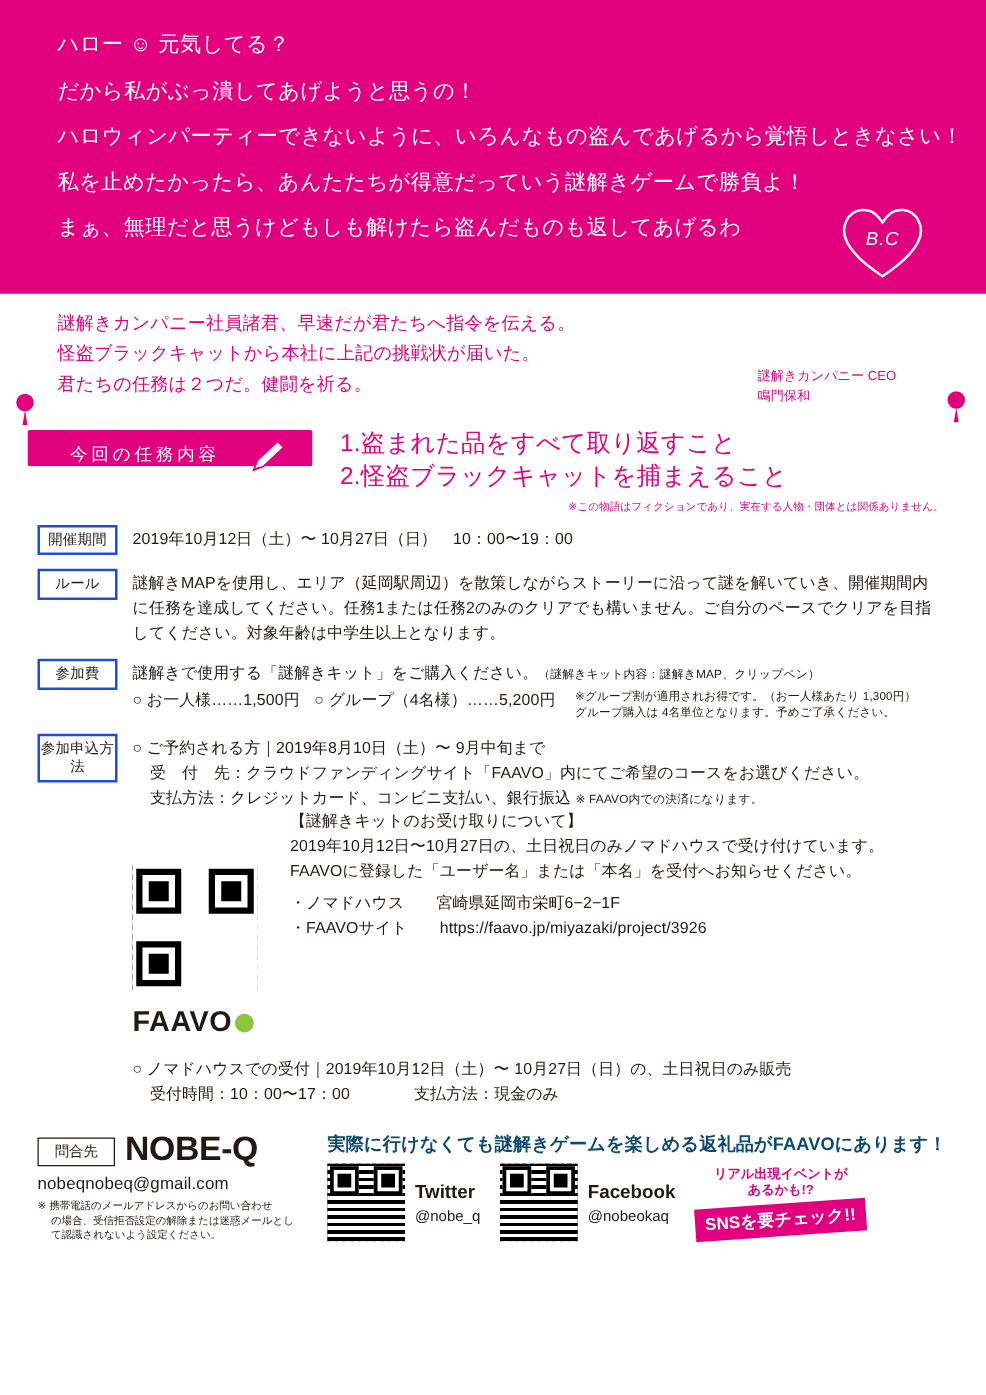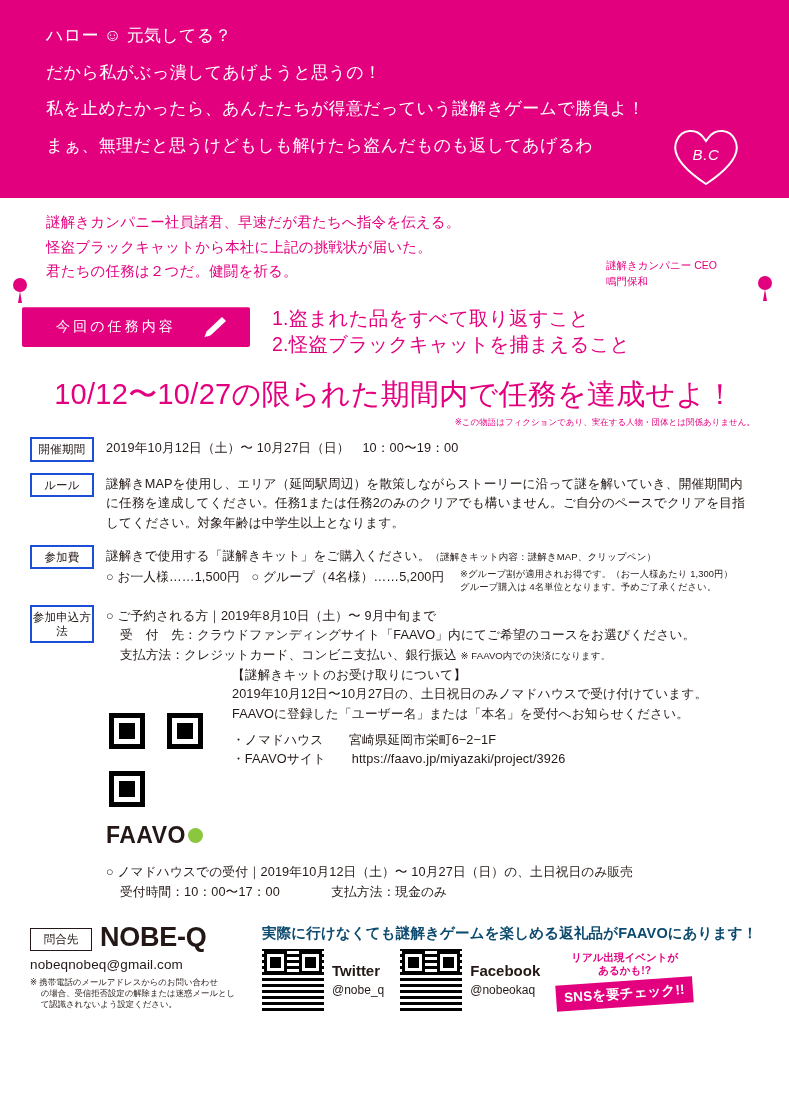--- a/index.html
+++ b/index.html
@@ -67,21 +67,21 @@
 
   
   .mission-row{
     position:relative;
     padding:4px 0 0 0;
     min-height:66px;
   }
   .mission-tag{
     position:absolute;
     left:22px;top:14px;
-    width:228px;height:40px;text-align:right;
+    width:228px;height:29px;text-align:right;
   }
   .mission-tag .tag-bg{
     position:absolute;inset:0;
     background:#e3007f;
     border-radius:2px;
     clip-path:polygon(0 0,100% 0,100% 100%,0 100%);
   }
   .mission-tag .tag-label{
     position:absolute;
     left:34px;top:11px;
@@ -290,20 +290,21 @@
   }
 </style>
 </head>
 <body>
 
 <div class="page">
 
   <section class="hero">
     <p>ハロー ☺ 元気してる？</p>
     <p>だから私がぶっ潰してあげようと思うの！</p>
+    <p>ハロウィンパーティーできないように、いろんなもの盗んであげるから覚悟しときなさい！</p>
     <p>私を止めたかったら、あんたたちが得意だっていう謎解きゲームで勝負よ！</p>
     <p>まぁ、無理だと思うけどもしも解けたら盗んだものも返してあげるわ</p>
 
     <div class="bc-heart">
       <svg width="78" height="70" viewBox="0 0 78 70" aria-hidden="true">
         <path d="M39 64 C12 46 4 32 10 20 C15 9 29 8 36 17 L39 21 L42 17 C49 8 63 9 68 20 C74 32 66 46 39 64 Z" fill="none" stroke="#ffffff" stroke-width="2"></path>
       </svg>
       <div class="bc-text">B.C</div>
     </div>
   </section>
@@ -342,21 +343,20 @@
         </svg>
       </span>
     </div>
 
     <div class="mission-list">
       <div>1.盗まれた品をすべて取り返すこと</div>
       <div>2.怪盗ブラックキャットを捕まえること</div>
     </div>
   </section>
 
-  <div class="deadline">10/12〜10/27の限られた期間内で任務を達成せよ！</div>
   <div class="fiction-note">※この物語はフィクションであり、実在する人物・団体とは関係ありません。</div>
 
   <section class="info">
 
     <div class="info-row">
       <div class="label-box">開催期間</div>
       <div class="info-body">2019年10月12日（土）〜 10月27日（日）　10：00〜19：00</div>
     </div>
 
     <div class="info-row">

